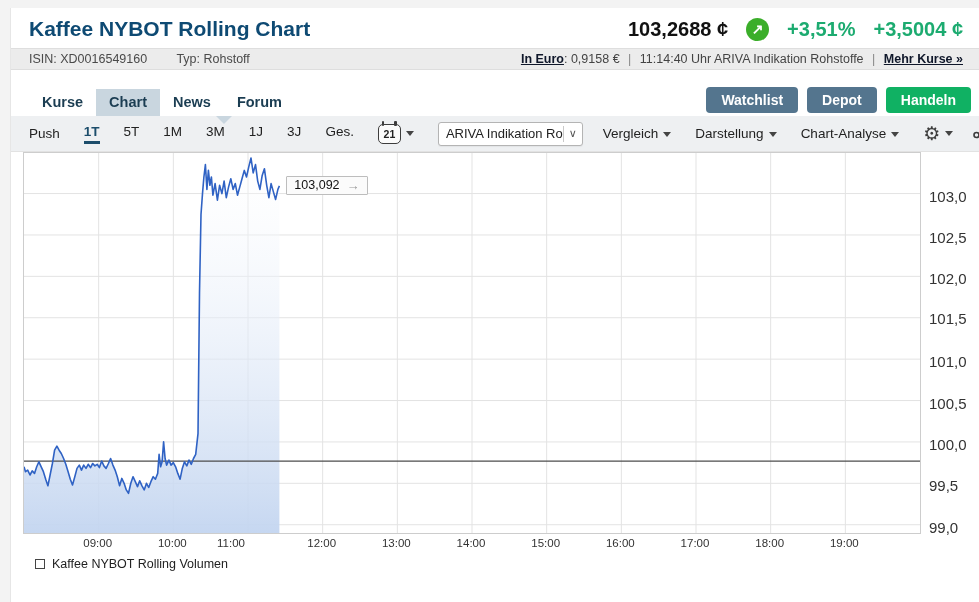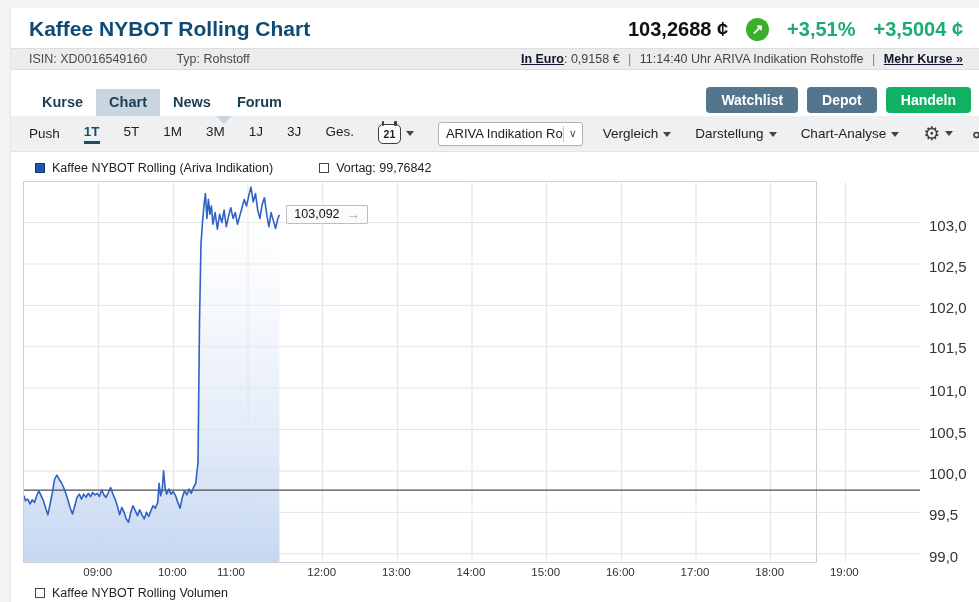--- a/index.html
+++ b/index.html
@@ -108,21 +108,21 @@
   
   .legend-row {
     display: flex; gap: 46px; padding: 9px 0 6px 24px; background: #fff;
     font-size: 12.5px; color: #222; align-items: center;
   }
   .leg { display: flex; align-items: center; gap: 7px; cursor: pointer; }
   .swatch { width: 10px; height: 10px; border: 1px solid #12386e; background: #2256ac; }
   .swatch.empty { border: 1.4px solid #444; background: #fff; }
   
   .chart-area {
-    position: relative; margin-left: 12px; width: 794px; height: 382px;
+    position: relative; margin-left: 12px; width: 898px; height: 382px;
     border: 1px solid #cdcdcd; background: #fff;
   }
   .chart-area svg { display: block; }
   .ylabels { position: absolute; left: 905px; top: 0; width: 50px; height: 382px; }
   .ylab { position: absolute; font-size: 15px; color: #333; }
   .xaxis { position: relative; margin-left: 12px; width: 898px; height: 18px; }
   .xlab { position: absolute; top: 3px; font-size: 11.5px; color: #333; transform: translateX(-50%); }
   .price-tag {
     position: absolute; display: flex; align-items: center; gap: 7px;
     background: #fbfbfb; border: 1px solid #bdbdbd; border-radius: 1px;
@@ -216,30 +216,20 @@
             <circle cx="14.5" cy="17" r="2.5"></circle>
           <line x1="6.8" y1="9.6" x2="12.3" y2="5.3"></line>
             <line x1="6.8" y1="12.3" x2="12.3" y2="15.8"></line>
         </svg>
 
       </span>
 
     </span>
   </div>
 
-  <div class="legend-row">
-    <span class="leg">
-      <span class="swatch"></span>
-      <span>Kaffee NYBOT Rolling (Ariva Indikation)</span>
-    </span>
-    <span class="leg">
-      <span class="swatch empty"></span>
-      <span>Vortag: 99,76842</span>
-    </span>
-  </div>
 
   <div class="chart-area" id="chart-area">
     <svg id="plot-svg" width="896" height="380" viewBox="0 0 896 380">
         <defs>
           <linearGradient id="ag" x1="0" y1="0" x2="0" y2="1">
             <stop offset="0" stop-color="#ffffff" stop-opacity="0.25"></stop>
             <stop offset="1" stop-color="#c3d5f0" stop-opacity="0.95"></stop>
           </linearGradient>
         </defs>
         <line x1="0" y1="40.56644880174259" x2="896" y2="40.56644880174259" stroke="#e3e3e3" stroke-width="1"></line>

